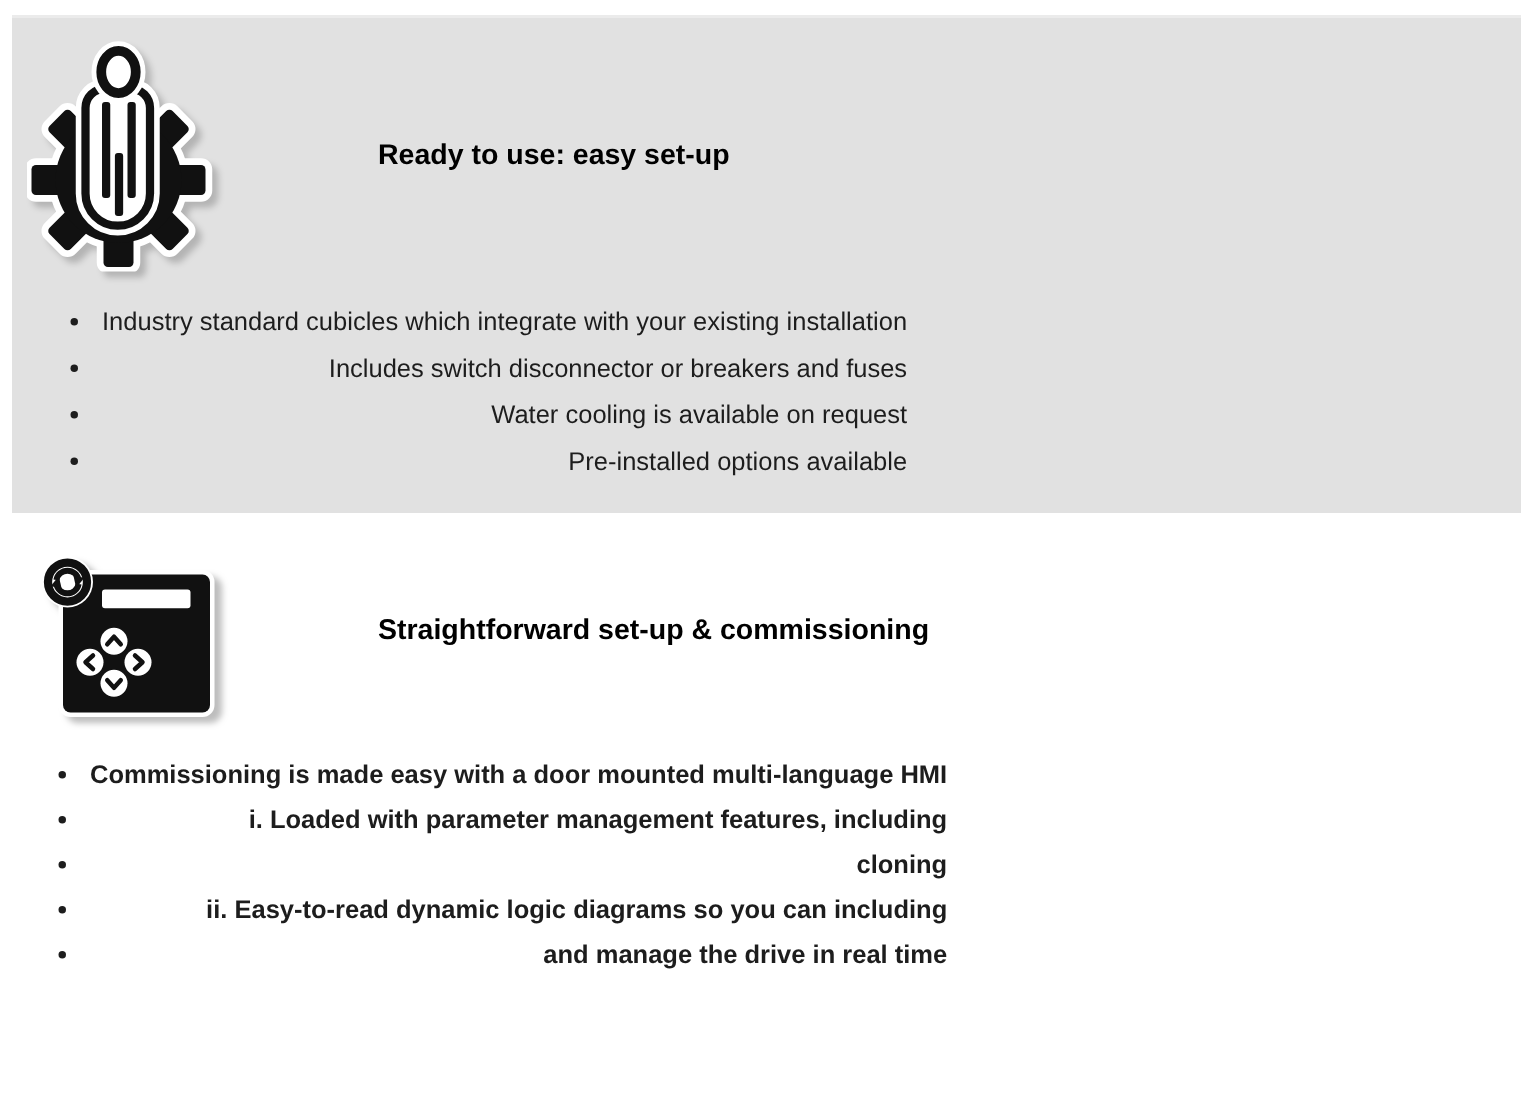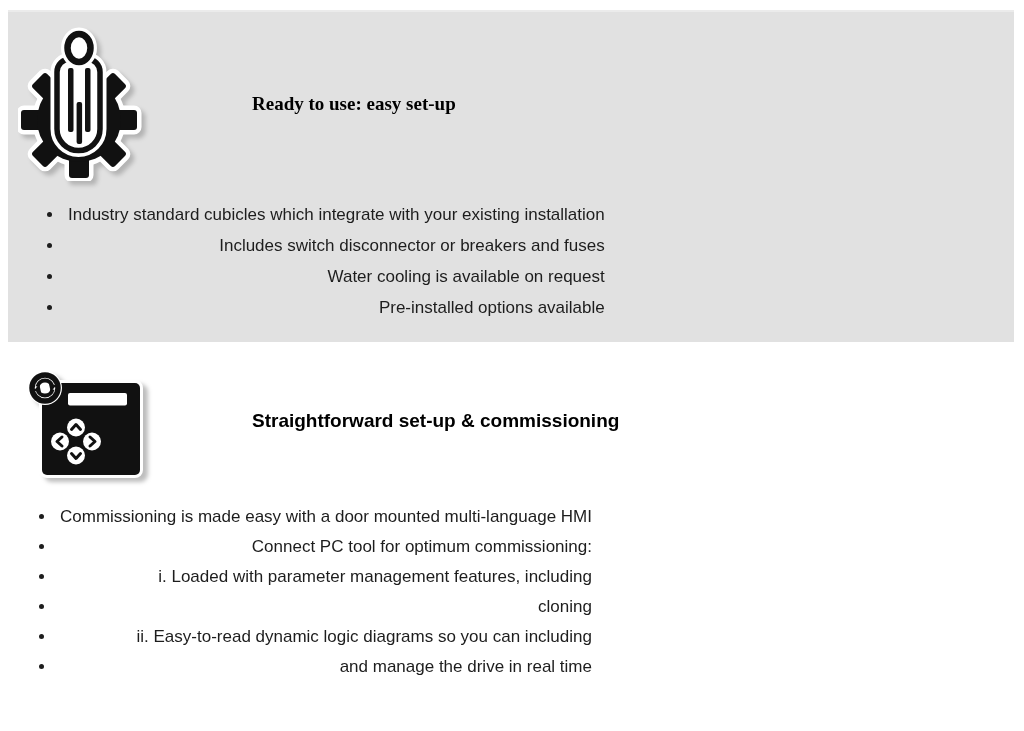--- a/index.html
+++ b/index.html
@@ -19,21 +19,21 @@
     border-top: 2px solid #ebebeb;
   }
   .icon-wrap { position: absolute; }
   .icon1 { left: 10px; top: 4px; width: 140px; height: 165px;
            filter: drop-shadow(4px 4px 2px rgba(0,0,0,0.20)); }
   .heading {
     position: absolute; margin: 0;
     font-size: 19px; line-height: 24px; font-weight: bold; color: #000000;
     white-space: nowrap;
   }
-  .heading1 { left: 244px; top: 80px; font-family: Liberation Serif, serif; }
+  .heading1 { left: 244px; top: 80px; }
 
   ul.bullets {
     position: absolute; margin: 0; padding: 0; list-style: none;
   }
   .bullets li, .bullets .subline {
     position: relative; margin: 0; padding-left: 22px;
     font-size: 17px; white-space: nowrap; text-align: right;
   }
   .bullets li::before {
     content: ""; position: absolute; left: 1px;
@@ -42,21 +42,21 @@
   .bullets1 { left: 38px; top: 187px; }
   .bullets1 li { line-height: 31px; }
   .bullets1 li::before { top: 13px; }
 
   
   .section-white { position: absolute; left: 0; top: 340px; width: 1016px; height: 391px; }
   .icon2 { left: 14px; top: 14px; width: 140px; height: 125px;
            filter: drop-shadow(5px 4px 2px rgba(0,0,0,0.26)); }
   .heading2 { left: 252px; top: 69px; }
   .bullets2 { left: 38px; top: 162px; }
-  .bullets2 li, .bullets2 .subline { line-height: 30px; }
+  .bullets2 li, .bullets2 .subline { line-height: 30px; font-weight: bold; }
   .bullets2 li::before { top: 12px; }
 </style>
 </head>
 <body>
 
 <div class="canvas">
 
   <section class="panel-gray">
 
     <div class="icon-wrap icon1">
@@ -138,21 +138,20 @@
         </g>
         <polygon points="35.0,30.0 42.2,31.2 36.8,38.0" fill="#111111"></polygon>
         <polygon points="27.0,38.0 19.8,36.8 25.2,30.0" fill="#111111"></polygon>
       </svg>
     </div>
 
     <h2 class="heading heading2">Straightforward set-up &amp; commissioning</h2>
 
     <ul class="bullets bullets2">
       <li>Commissioning is made easy with a door mounted multi-language HMI</li>
-      <li>Connect PC tool for optimum commissioning:</li>
       <li class="subline" style="list-style:none">i. Loaded with parameter management features, including</li>
       <li class="subline" style="list-style:none">cloning</li>
       <li class="subline" style="list-style:none">ii. Easy-to-read dynamic logic diagrams so you can including</li>
       <li class="subline" style="list-style:none">and manage the drive in real time</li>
     </ul>
   </section>
 
 </div>
 
 </body></html>

